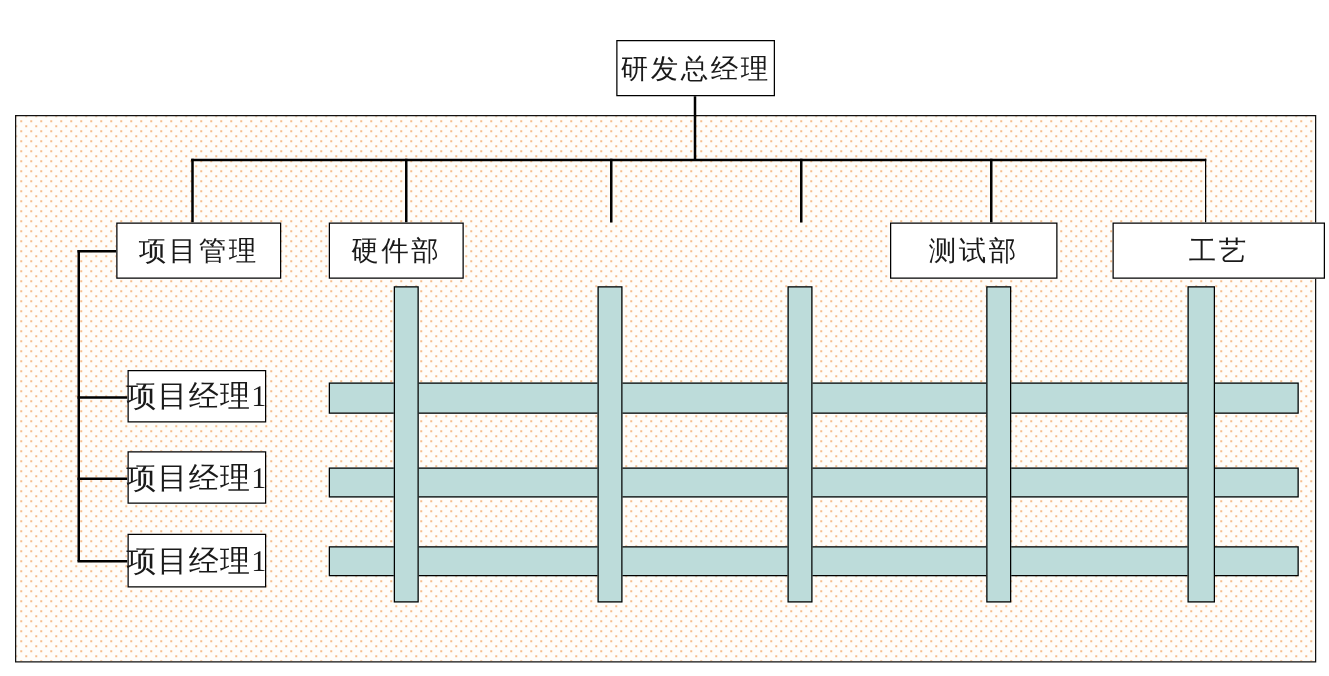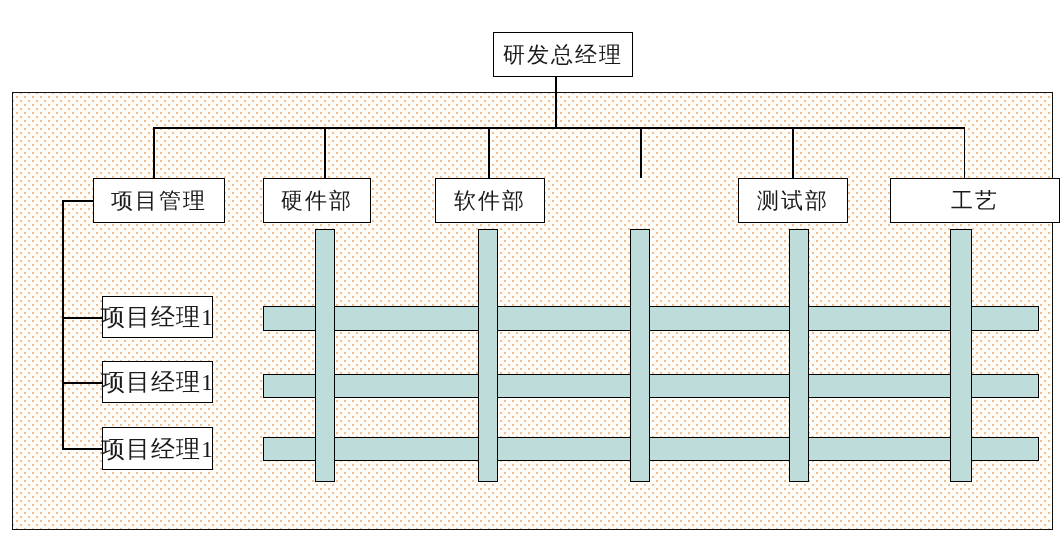--- a/index.html
+++ b/index.html
@@ -71,25 +71,24 @@
   <div class="hbar" style="top:306px;height:25px"></div>
   <div class="hbar" style="top:374px;height:24px"></div>
   <div class="hbar" style="top:437px;height:24px"></div>
 
   <div class="vbar" style="left:315px;width:20px"></div>
   <div class="vbar" style="left:478px;width:20px"></div>
   <div class="vbar" style="left:630px;width:20px"></div>
   <div class="vbar" style="left:789px;width:20px"></div>
   <div class="vbar" style="left:950px;width:22px"></div>
 
-  <div class="box" style="left:493px;top:32px;width:140px;height:45px">研发总经理</div>
+  <div class="box" style="left:493px;top:32px;width:127px;height:45px">研发总经理</div>
 
   <div class="box" style="left:93px;top:178px;width:132px;height:45px">项目管理</div>
   <div class="box" style="left:263px;top:178px;width:108px;height:45px">硬件部</div>
-  <div class="box" style="left:435px;top:178px;width:110px;height:45px">软件部</div>
-  <div class="box" style="left:738px;top:178px;width:110px;height:45px">测试部</div>
+  <div class="box" style="left:712px;top:178px;width:134px;height:45px">测试部</div>
   <div class="box" style="left:890px;top:178px;width:170px;height:45px">工艺</div>
 
   <div class="box mgr" style="left:102px;top:296px;width:111px;height:42px">项目经理1</div>
   <div class="box mgr" style="left:102px;top:361px;width:111px;height:42px">项目经理1</div>
   <div class="box mgr" style="left:102px;top:427px;width:111px;height:43px">项目经理1</div>
 
 </div>
 
 </body></html>

